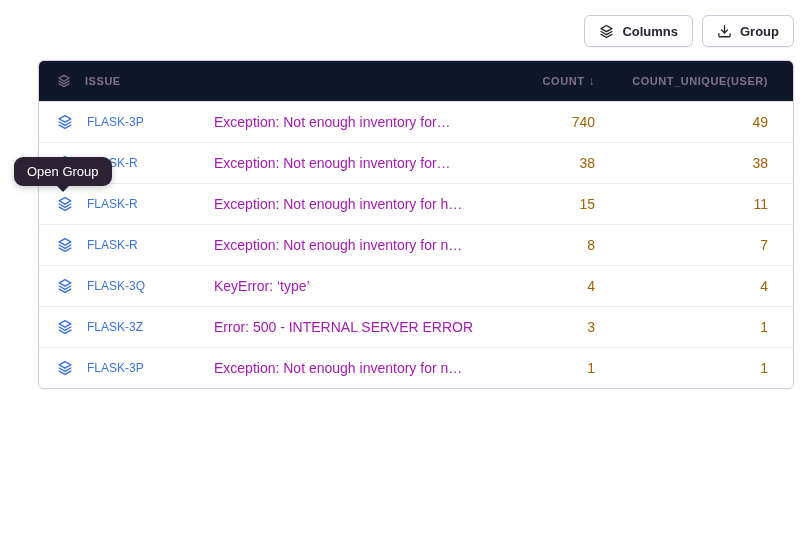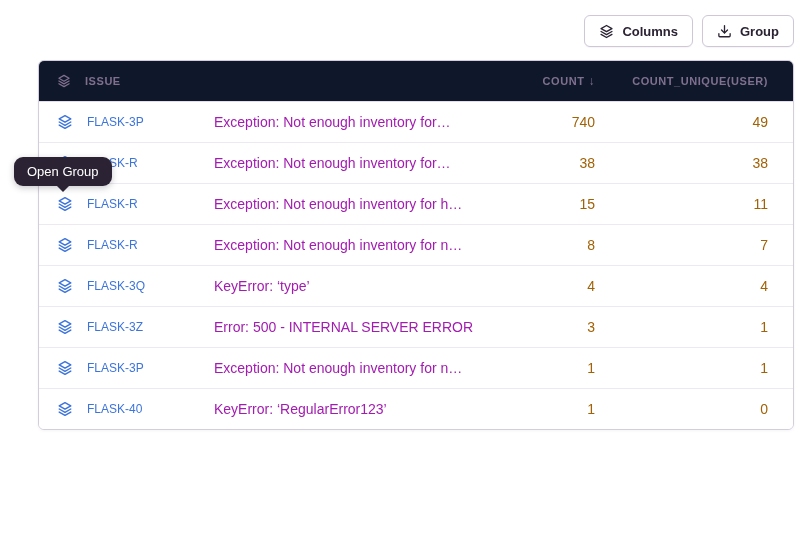--- a/index.html
+++ b/index.html
@@ -304,36 +304,19 @@
         <a class="issue-link">FLASK-3P</a>
       </span>
     </td>
     <td class="col-title">
       <span class="title-text">Exception: Not enough inventory for n…</span>
     </td>
     <td class="col-count num">1</td>
     <td class="col-unique num">1</td>
   </tr>
 
-  <tr>
-    <td class="col-issue">
-      <span class="issue-cell">
-        <span class="icon row-stack-icon">
-          <svg width="16" height="16" viewBox="0 0 16 16">
-                  <use href="#stack-shape"></use>
-                </svg>
-        </span>
-        <a class="issue-link">FLASK-40</a>
-      </span>
-    </td>
-    <td class="col-title">
-      <span class="title-text">KeyError: ‘RegularError123’</span>
-    </td>
-    <td class="col-count num">1</td>
-    <td class="col-unique num">0</td>
-  </tr>
 </tbody>
   </table>
 </div>
 
 <div class="tooltip">
   <span>Open Group</span>
 </div>
 
 </body></html>

